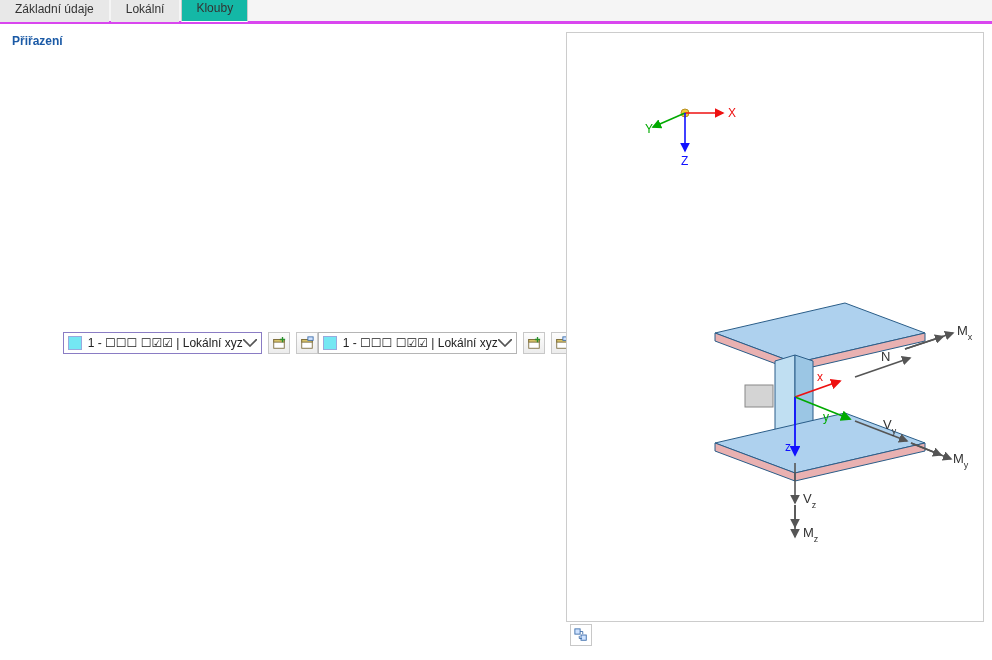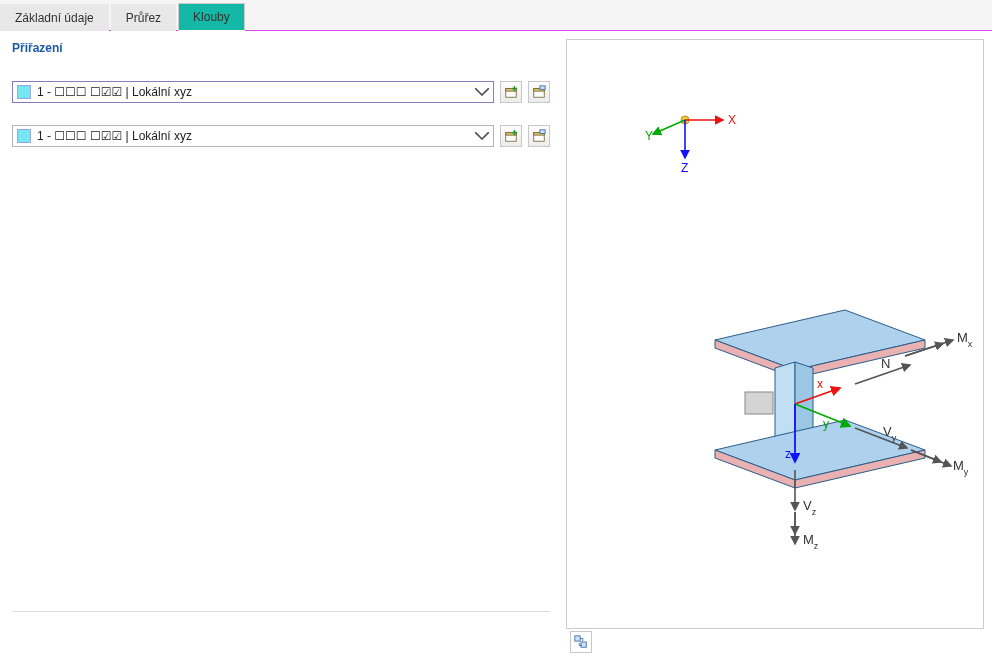--- a/index.html
+++ b/index.html
@@ -8,22 +8,22 @@
       font-size: 12px;
       background: #fff;
       width: 992px;
       height: 660px;
       overflow: hidden;
       color: #333;
     }
     .tabs {
       display: flex;
       background: #f5f5f5;
-      border-bottom: 1px solid #d946ef;
-      height: 31px;
+      border-bottom: 3px solid #d946ef;
+      height: 24px;
       align-items: flex-end;
     }
     .tab {
       padding: 6px 14px;
       cursor: pointer;
       border: 1px solid transparent;
       border-bottom: none;
       background: #e8e8e8;
       margin-right: 2px;
       color: #333;
@@ -36,22 +36,22 @@
       border-bottom: 1px solid #fff;
     }
     .content {
       display: flex;
       height: 632px;
     }
     .left-panel {
       width: 558px;
       padding: 10px 8px 4px 12px;
       display: flex;
-      flex-direction: column;
-      gap: 22px;
+      flex-direction: row;
+      gap: 0;
       border-right: 0;
     }
     .section-title {
       color: #1b5aa6;
       font-weight: 600;
       margin-bottom: 4px;
       font-size: 12px;
     }
     .field-label {
       color: #333;
@@ -156,21 +156,21 @@
       justify-content: center;
       cursor: pointer;
     }
     .sub { font-size: 9px; baseline-shift: sub; }
   </style>
 </head>
 <body>
 
 <div class="tabs">
   <div class="tab"><span>Základní údaje</span></div>
-  <div class="tab"><span>Průřez</span></div>
+  <div class="tab"><span>Lokální</span></div>
   <div class="tab active"><span>Klouby</span></div>
 </div>
 
 <div class="content">
   <div class="left-panel">
     <div class="section-title">Přiřazení</div>
 
     <div class="field-row">
       <div class="dropdown">
         <div class="swatch"></div>

